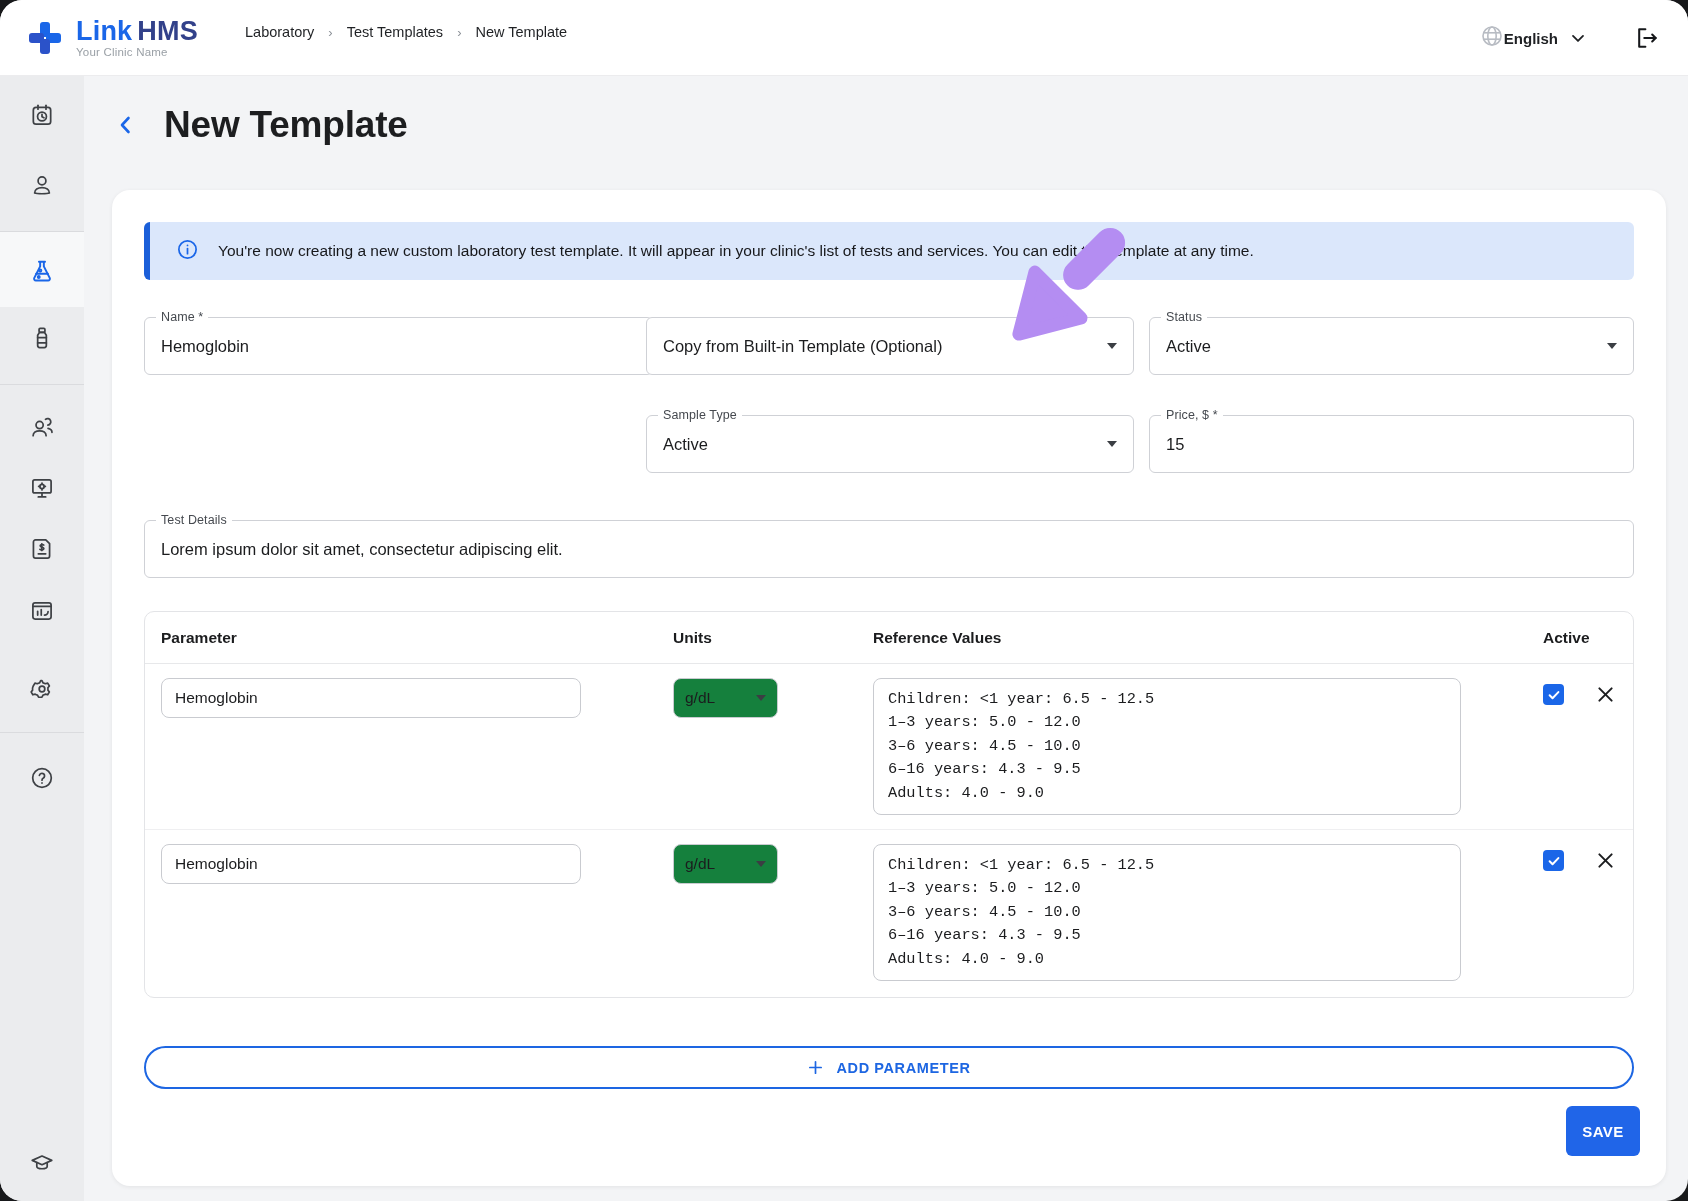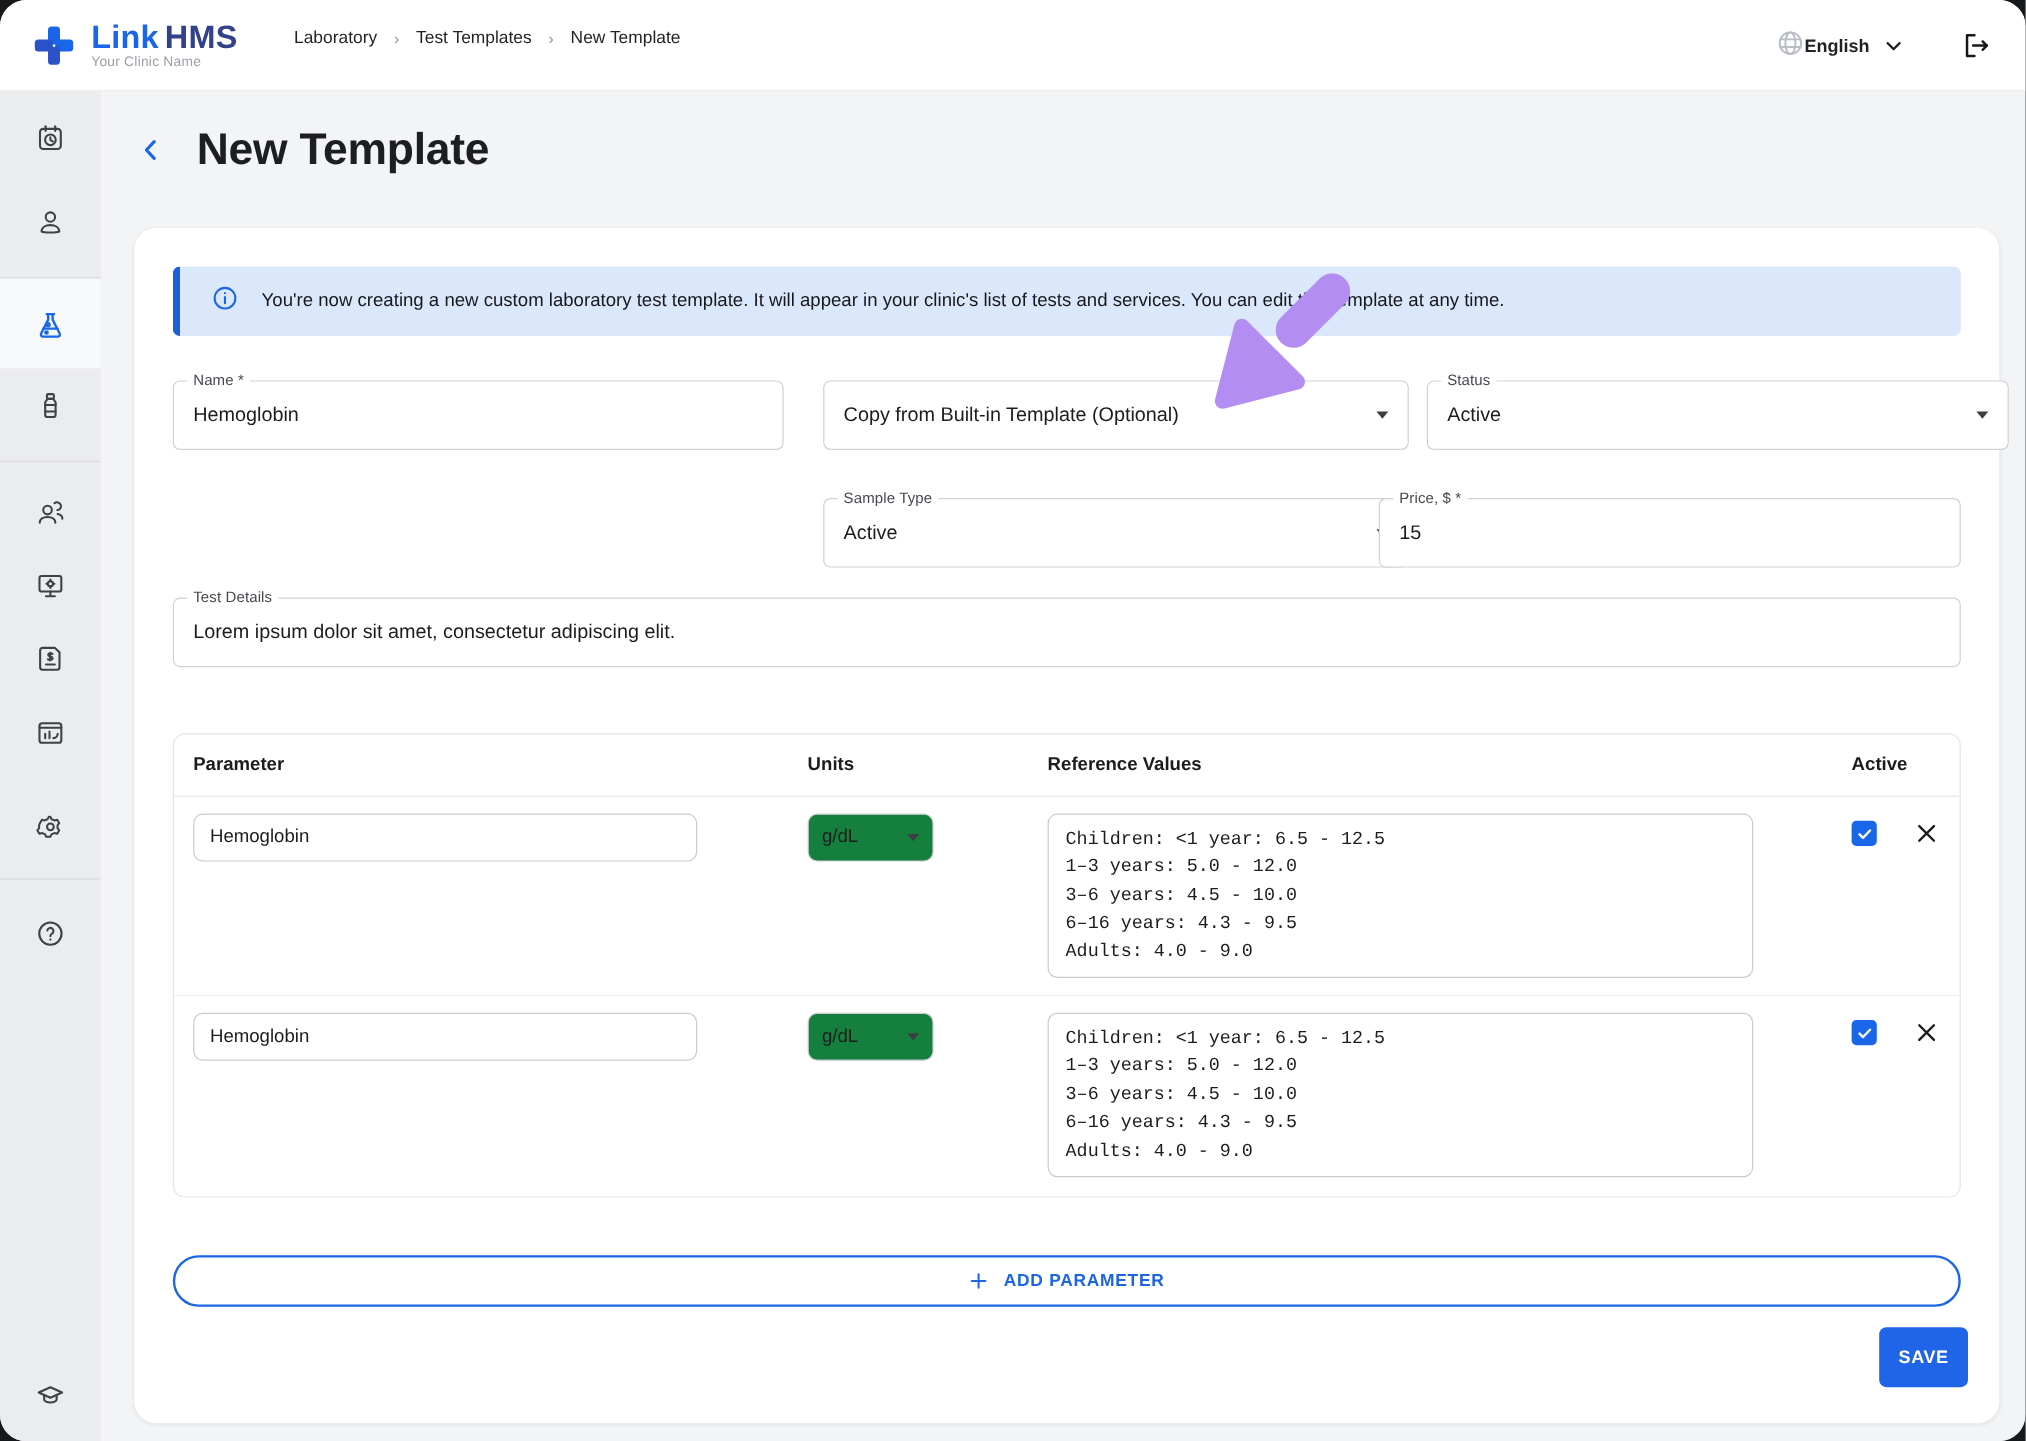--- a/index.html
+++ b/index.html
@@ -53,24 +53,24 @@
 
   
   .mfield { position:absolute; height:58px; border:1px solid #cfd1d6; border-radius:6px; background:#fff;
             display:flex; align-items:center; padding:0 16px; }
   .flabel { position:absolute; top:-8px; left:11px; background:#fff; padding:0 5px;
             font-size:12.5px; color:#45494f; letter-spacing:.1px; white-space:nowrap; }
   .fvalue { font-size:16.5px; color:#1b1c1e; background:none; border:none; outline:none;
             width:100%; font-family:"Liberation Sans", sans-serif; }
   .caret { width:0; height:0; border-left:5.5px solid transparent; border-right:5.5px solid transparent;
            border-top:6px solid #3b3e43; margin-left:8px; flex:none; }
-  .sel { cursor:pointer; justify-content:space-between;margin-left:40px; }
+  .sel { cursor:pointer; justify-content:space-between; }
   .row1 { top:127px; } .row2 { top:225px; }
   .c1 { left:32px; width:509px; } .c2 { left:534px; width:488px; } .c3 { left:1037px; width:485px; }
-  .details-field { top:308px; left:32px; width:1490px; }
+  .details-field { top:330px; left:32px; width:1490px; }
 
   
   .ptable { position:absolute; left:32px; top:421px; width:1490px; height:387px;
             border:1px solid #e3e4e7; border-radius:10px; background:#fff; overflow:hidden; }
   .t-grid { display:grid; grid-template-columns:512px 200px 640px 1fr; padding:0 16px; }
   .t-head { height:52px; align-items:center; border-bottom:1px solid #e7e8ea; }
   .t-head span { font-size:15.5px; font-weight:bold; color:#1b1c1e; }
   .th-active { padding-left:30px; }
   .t-row { padding-top:14px; padding-bottom:14px; align-items:start; }
   .t-row + .t-row { border-top:1px solid #efeff1; }

